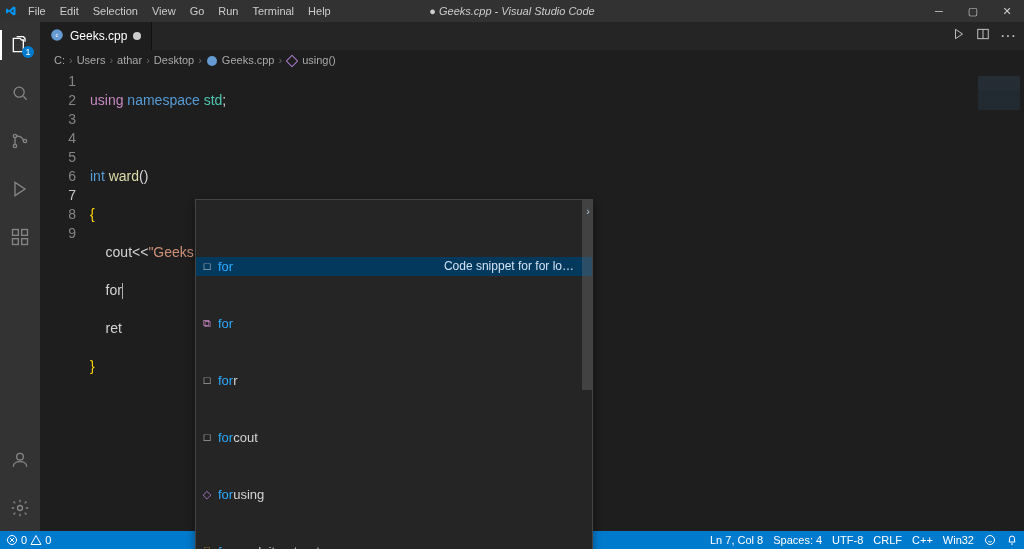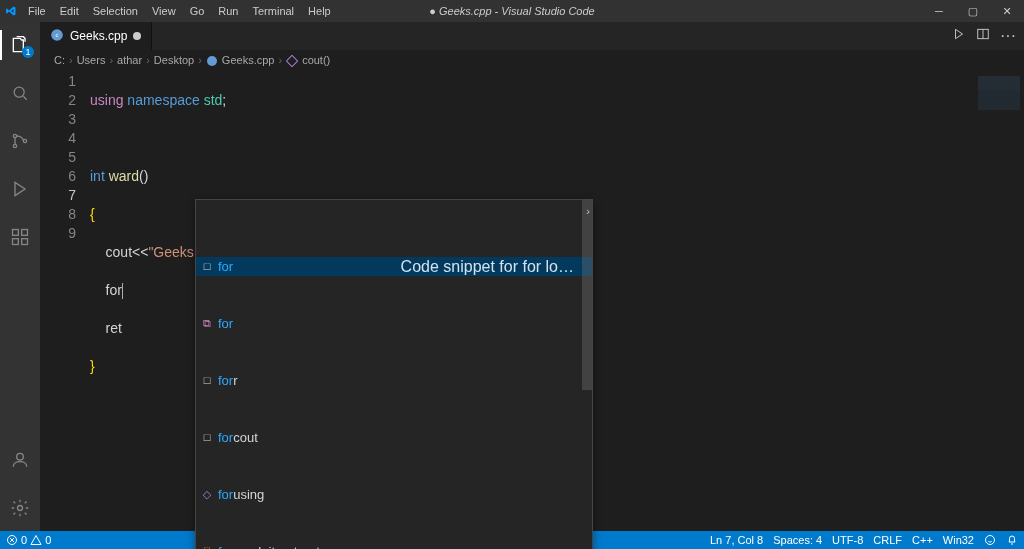--- a/index.html
+++ b/index.html
@@ -66,21 +66,21 @@
   .str{color:var(--tok-str);}
   .fn{color:var(--tok-fn);}
   .brace{color:#ffd700;}
   .cursor{display:inline-block;width:1px;height:16px;background:#aeafad;vertical-align:middle;}
   
   .suggest{position:absolute;left:105px;top:129px;width:398px;background:var(--suggest-bg);border:1px solid #454545;font-size:13px;line-height:19px;color:#d4d4d4;box-shadow:0 2px 8px rgba(0,0,0,.4);}
   .srow{display:flex;align-items:center;height:19px;padding-left:4px;gap:4px;}
   .srow.sel{background:var(--suggest-sel);}
   .sicon{width:14px;text-align:center;font-size:11px;flex-shrink:0;}
   .slabel b{color:#2aaaff;font-weight:normal;}
-  .srow .hint{margin-left:auto;padding-right:18px;color:#a8a8a8;font-size:16px;}
+  .srow .hint{margin-left:auto;padding-right:18px;color:#a8a8a8;font-size:12px;}
   .srow.sel .hint{color:#cfe3f3;}
   .suggest .sscroll{position:absolute;right:0;top:0;width:10px;height:190px;background:rgba(121,121,121,.35);}
   .suggest .expand{position:absolute;right:2px;top:2px;font-size:11px;color:#cfe3f3;}
   
   .minimap{position:absolute;right:0;top:0;width:56px;height:100%;}
   .minimap .mm{position:absolute;right:4px;top:6px;width:42px;height:34px;background:linear-gradient(#2c3b4c,#2c3b4c 40%,#253545 40%,#253545 100%);opacity:.5;border-radius:1px;}
   
   .statusbar{height:18px;background:var(--statusbar);color:#fff;font-size:11px;display:flex;align-items:center;padding:0 6px;gap:10px;}
   .statusbar .sbspacer{flex:1;}
   .statusbar .sbi{display:flex;align-items:center;gap:3px;}
@@ -205,21 +205,21 @@
         <span>Desktop</span>
           <span class="sep">›</span>
         <span class="ficon"><svg viewBox="0 0 24 24">
               <circle cx="12" cy="12" r="10" fill="#659ad2"></circle>
             </svg></span>
         <span>Geeks.cpp</span>
           <span class="sep">›</span>
         <span class="ficon"><svg viewBox="0 0 24 24">
               <rect x="4" y="4" width="16" height="16" fill="none" stroke="#b180d7" stroke-width="2" transform="rotate(45 12 12)"></rect>
             </svg></span>
-        <span>cout()</span>
+        <span>using()</span>
       </div>
 
       <div class="editorwrap">
         <div class="gutter">
           <div>1</div>
           <div>2</div>
           <div>3</div>
           <div>4</div>
           <div>5</div>
           <div>6</div>

